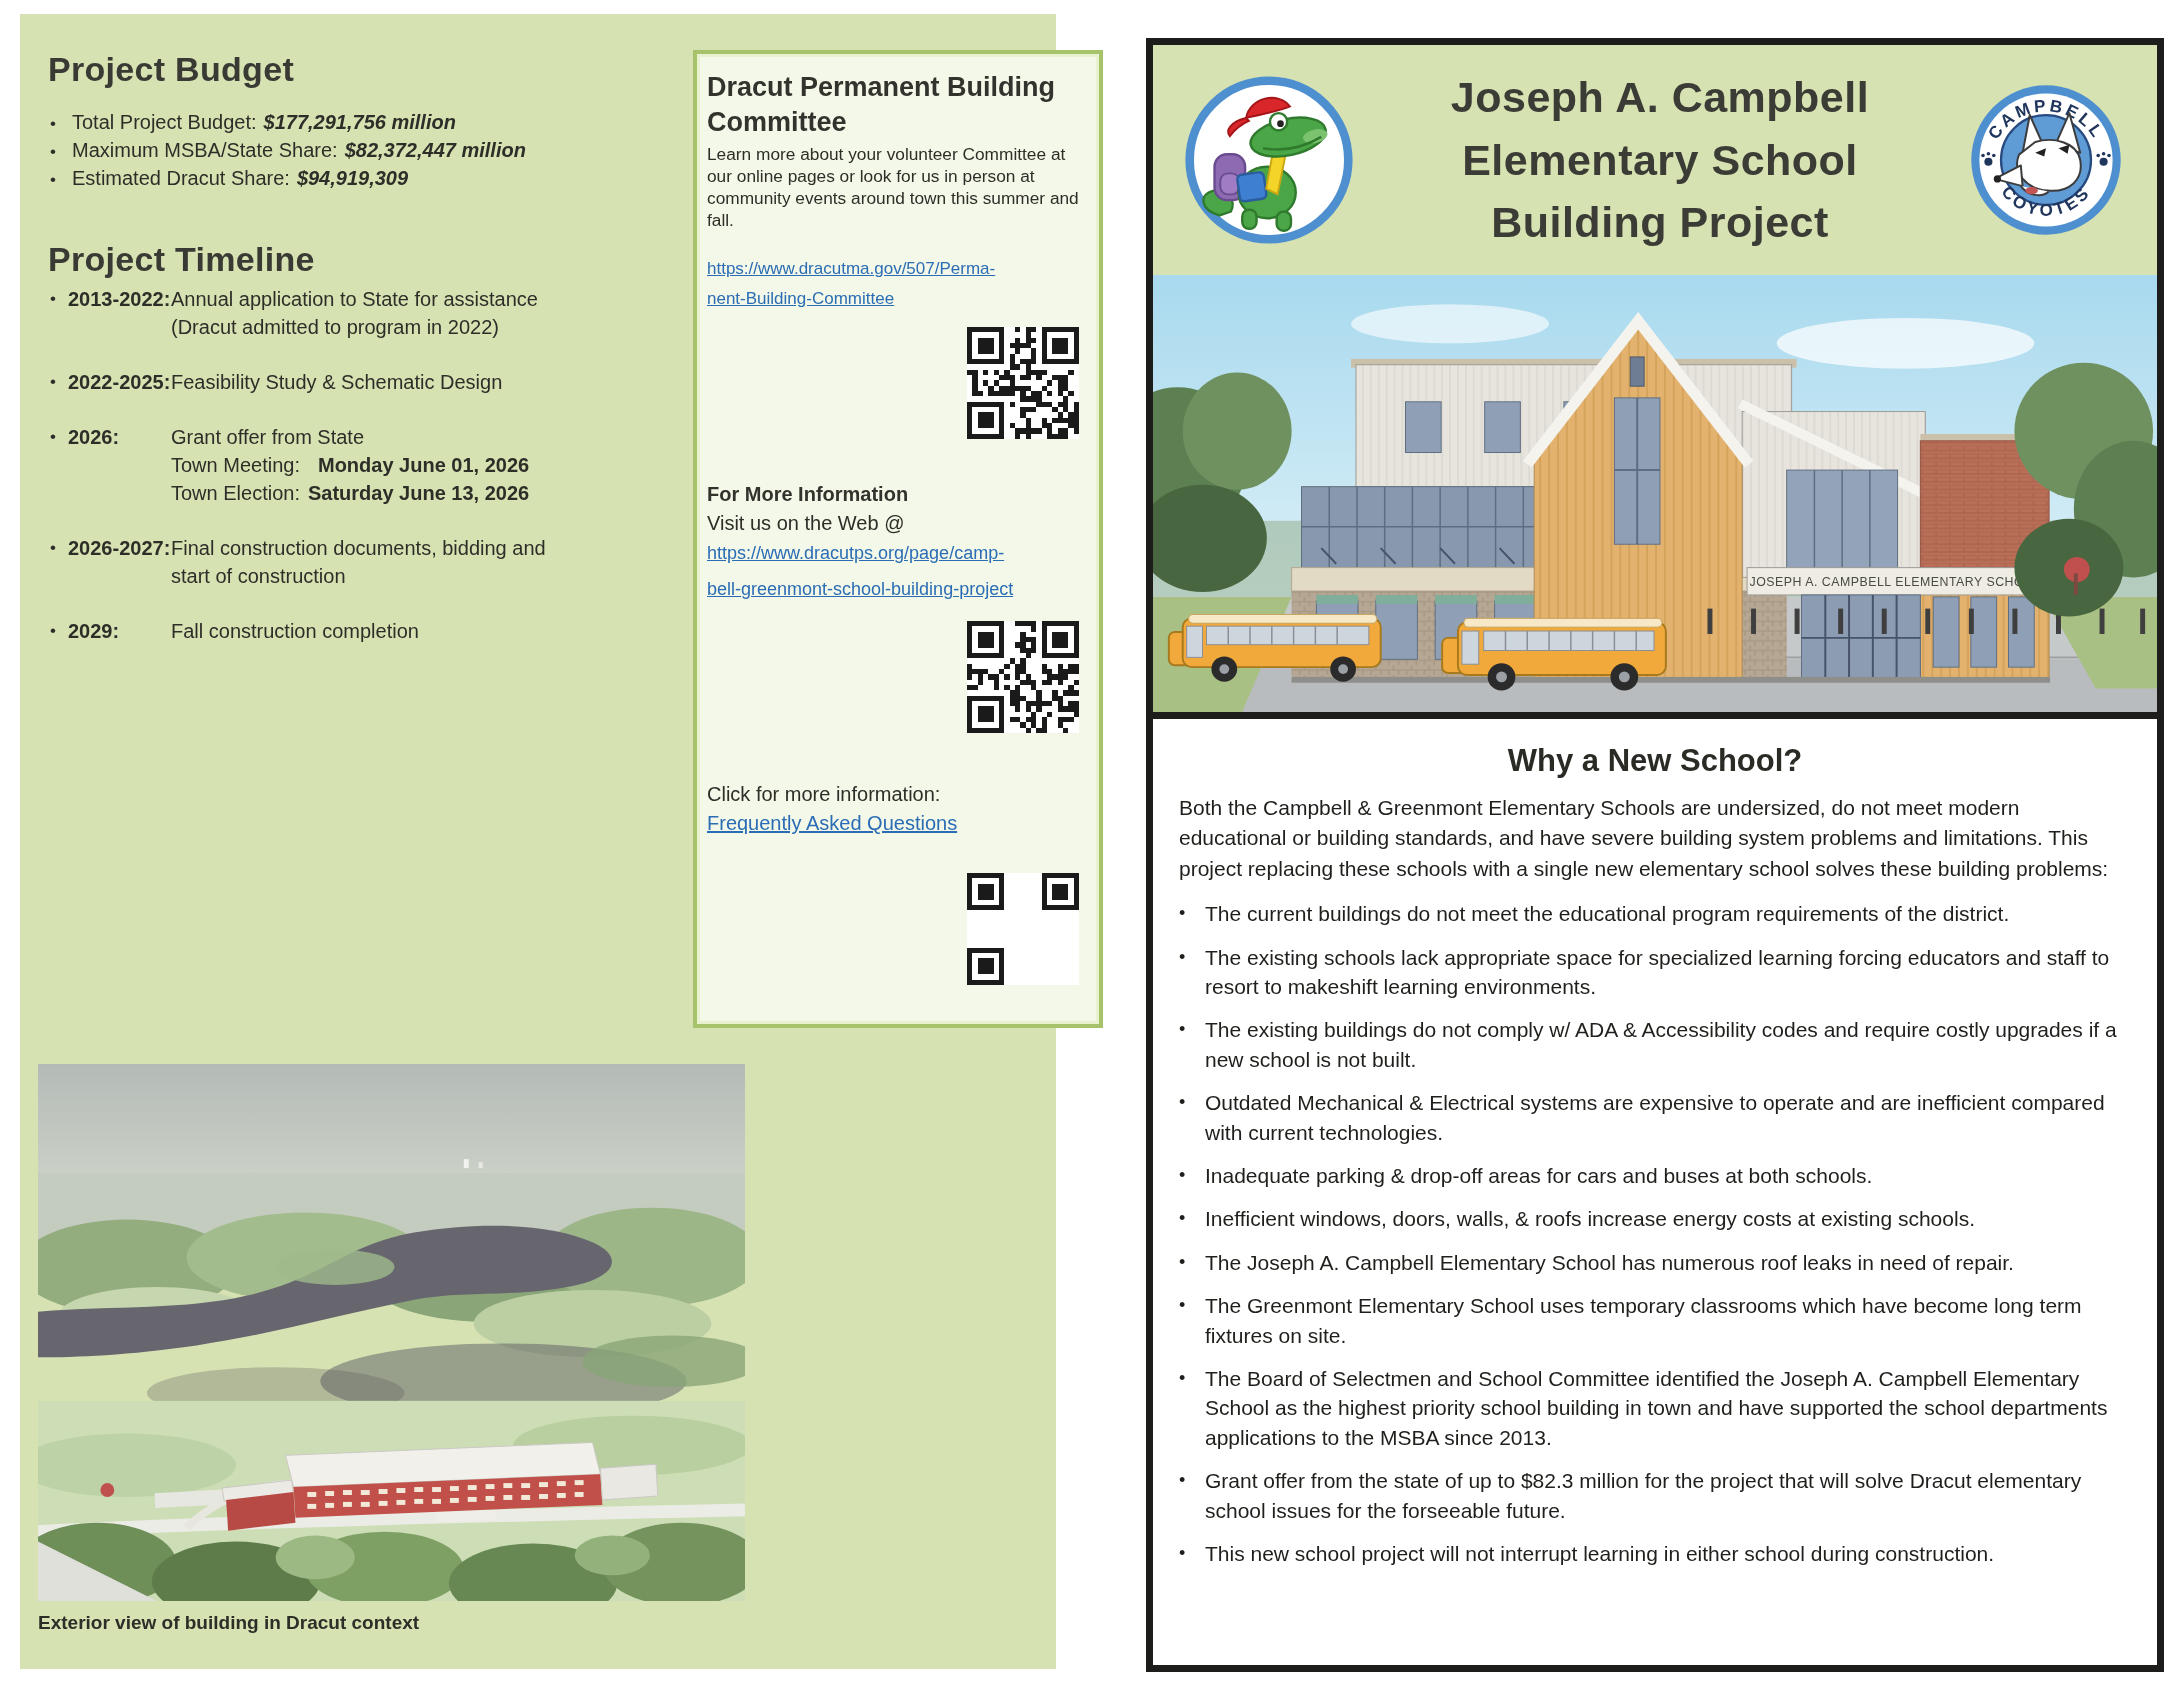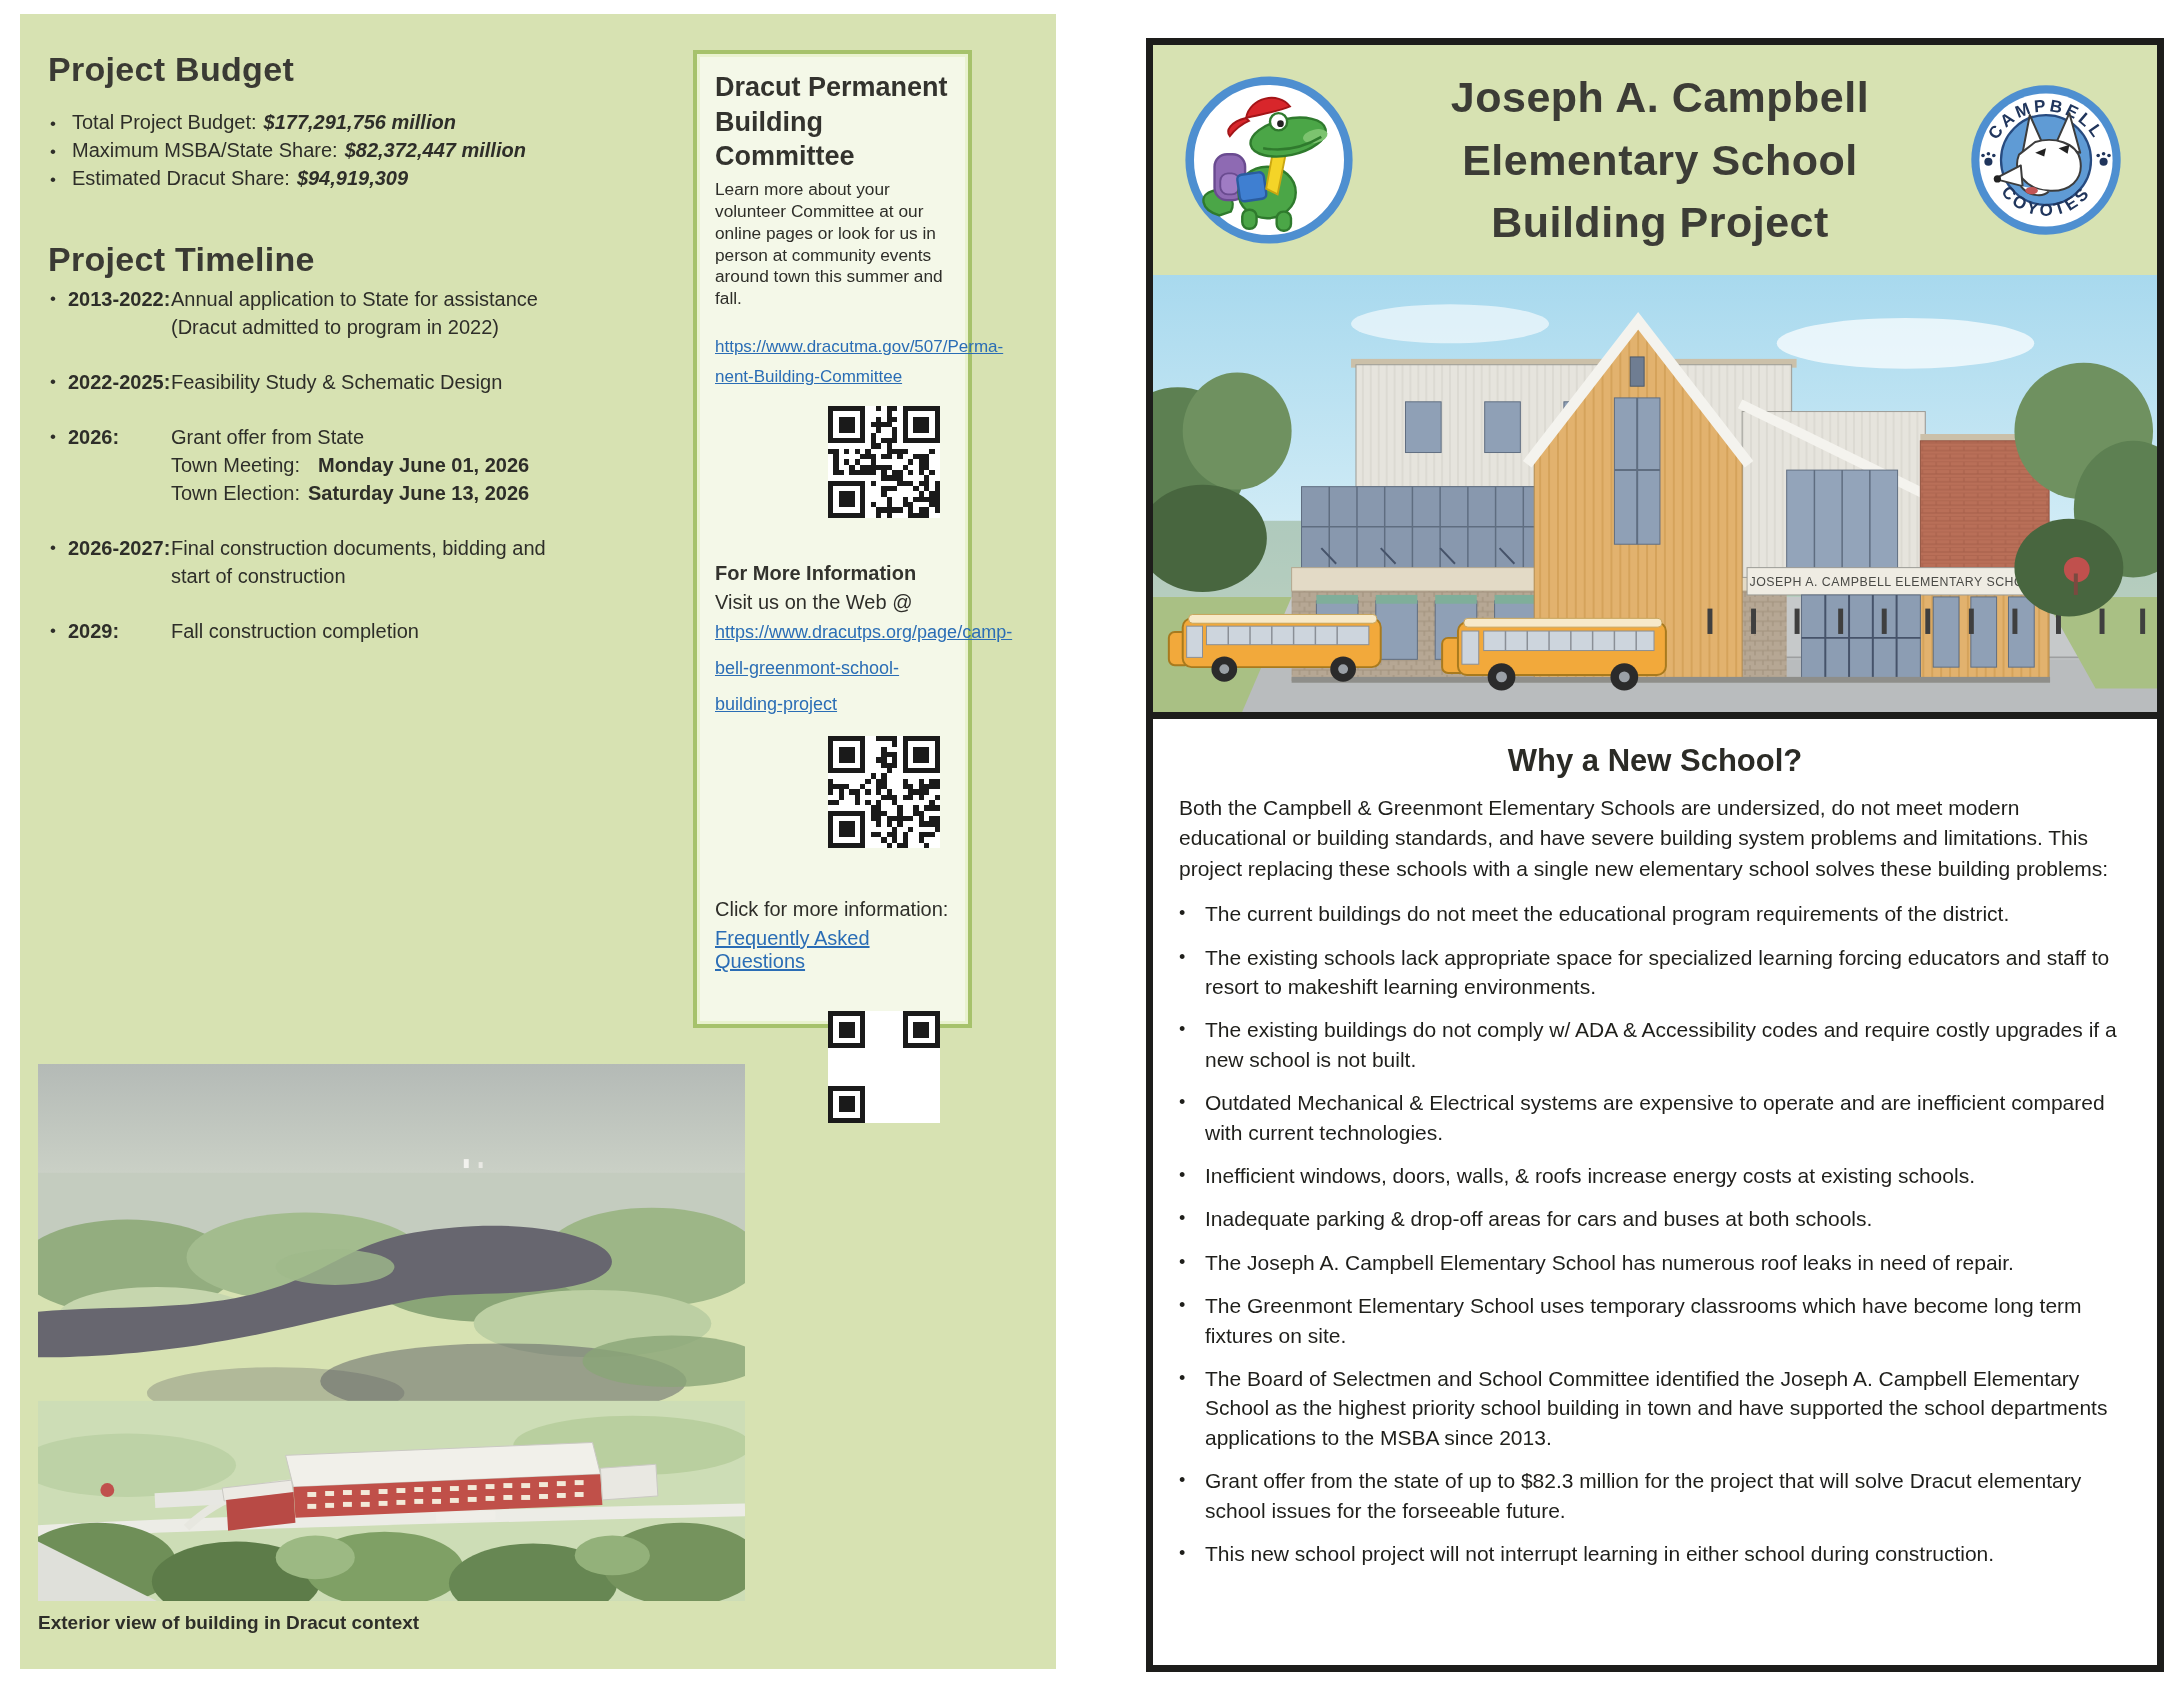--- a/index.html
+++ b/index.html
@@ -24,23 +24,23 @@
 
   .timeline-list { position:absolute; left:30px; top:271px; width:653px; }
   .t-item { display:grid; grid-template-columns:18px 103px 1fr; font-size:20px; line-height:28px; margin-bottom:27px; color:#2e2e29; }
   .t-item::before { content:"•"; font-size:17px; line-height:28px; }
   .t-year { font-weight:bold; }
   .t-desc .bold { font-weight:bold; }
   .t-desc .gap1 { margin-left:18px; }
   .t-desc .gap2 { margin-left:8px; }
 
   
-  .sidebar { position:absolute; left:673px; top:36px; width:279px; height:978px;
+  .sidebar { position:absolute; left:673px; top:36px; width:410px; height:978px;
              background:#f4f8e8; border:4px solid #a6c26b; box-shadow:inset 0 0 0 3px #e9f2cf;
-             padding:16px 18px; display:flex; flex-direction:column; }
+             padding:16px 10px; display:flex; flex-direction:column; }
   .sb-title { font-size:27px; font-weight:bold; color:#33332e; line-height:1.28; }
   .sb-intro { font-size:17.3px; line-height:1.27; color:#2e2e29; margin-top:5px; }
   .sb-link { display:block; font-size:17px; color:#2a6db5; text-decoration:underline; line-height:1.75; cursor:pointer; }
   .sb-link-group1 { margin-top:22px; }
   .qr { width:112px; height:112px; align-self:flex-end; margin-right:10px; }
   .qr1 { margin-top:14px; }
   .qr2 { margin-top:14px; }
   .qr3 { margin-top:38px; }
   .sb-h2 { font-size:20px; font-weight:bold; color:#33332e; margin-top:44px; }
   .sb-weblabel { font-size:20px; margin-top:6px; color:#2e2e29; }
@@ -724,24 +724,24 @@
       <div class="w-item">
           <span>The existing schools lack appropriate space for specialized learning forcing educators and staff to resort to makeshift learning environments.</span>
         </div>
       <div class="w-item">
           <span>The existing buildings do not comply w/ ADA &amp; Accessibility codes and require costly upgrades if a new school is not built.</span>
         </div>
       <div class="w-item">
           <span>Outdated Mechanical &amp; Electrical systems are expensive to operate and are inefficient compared with current technologies.</span>
         </div>
       <div class="w-item">
+          <span>Inadequate parking &amp; drop-off areas for cars and buses at both schools.</span>
+        </div>
+      <div class="w-item">
           <span>Inefficient windows, doors, walls, &amp; roofs increase energy costs at existing schools.</span>
-        </div>
-      <div class="w-item">
-          <span>Inadequate parking &amp; drop-off areas for cars and buses at both schools.</span>
         </div>
       <div class="w-item">
           <span>The Joseph A. Campbell Elementary School has numerous roof leaks in need of repair.</span>
         </div>
       <div class="w-item">
           <span>The Greenmont Elementary School uses temporary classrooms which have become long term fixtures on site.</span>
         </div>
       <div class="w-item">
           <span>The Board of Selectmen and School Committee identified the Joseph A. Campbell Elementary School as the highest priority school building in town and have supported the school departments applications to the MSBA since 2013.</span>
         </div>

